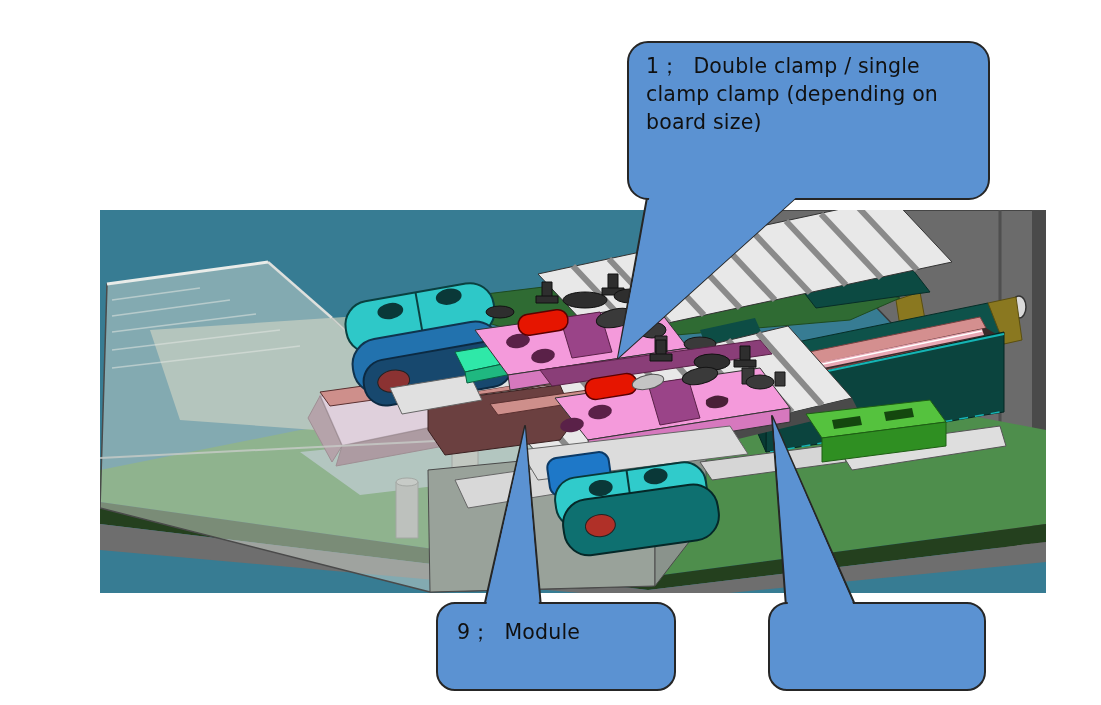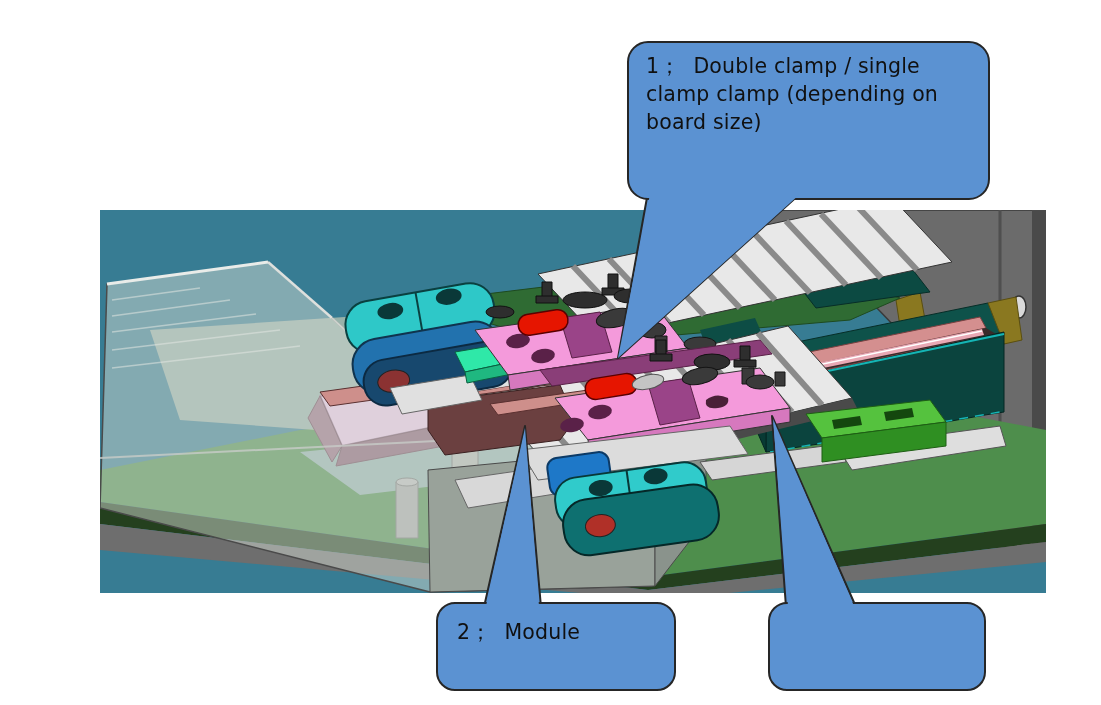--- a/index.html
+++ b/index.html
@@ -248,15 +248,15 @@
     </g>
     <g>
       <polygon points="786,607 772,416 856,607" fill="#5B92D2" stroke="#262626" stroke-width="2"></polygon>
       <rect x="769" y="603" width="216" height="87" rx="18" fill="#5B92D2" stroke="#262626" stroke-width="2"></rect>
       <polygon points="788,606 773,419 854,606" fill="#5B92D2"></polygon>
     </g>
   </g>
 </svg>
 
 <div class="callout-text ct-1">1；  Double clamp / single clamp clamp (depending on board size)</div>
-<div class="callout-text ct-2">2；  Module</div>
+<div class="callout-text ct-2">9；  Module</div>
 
 </div>
 
 </body></html>

